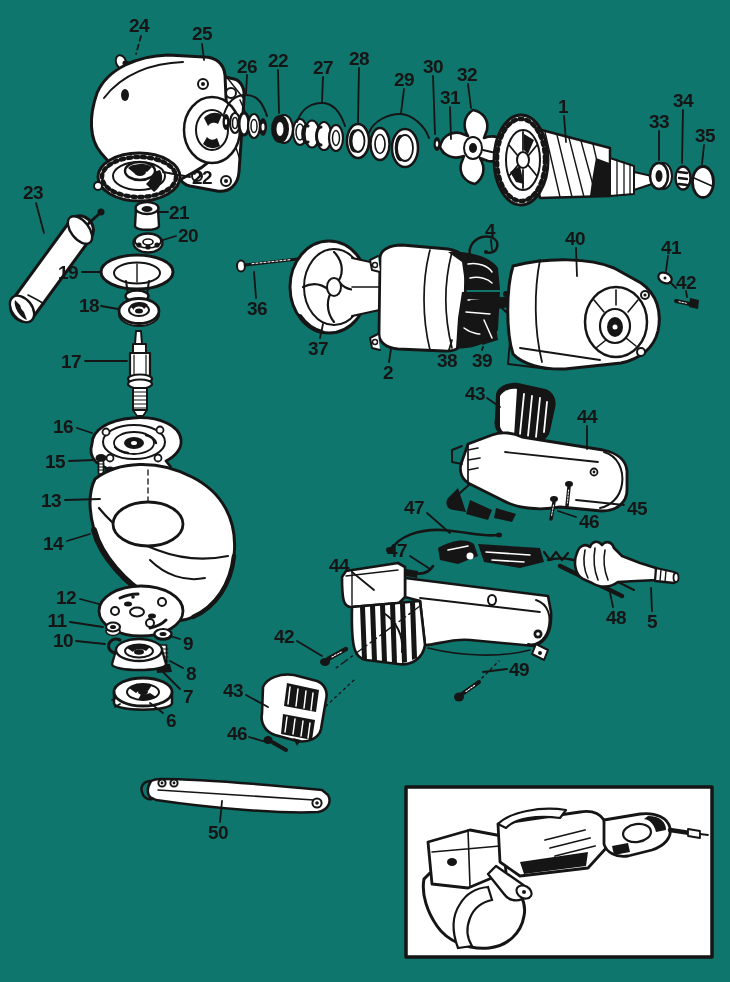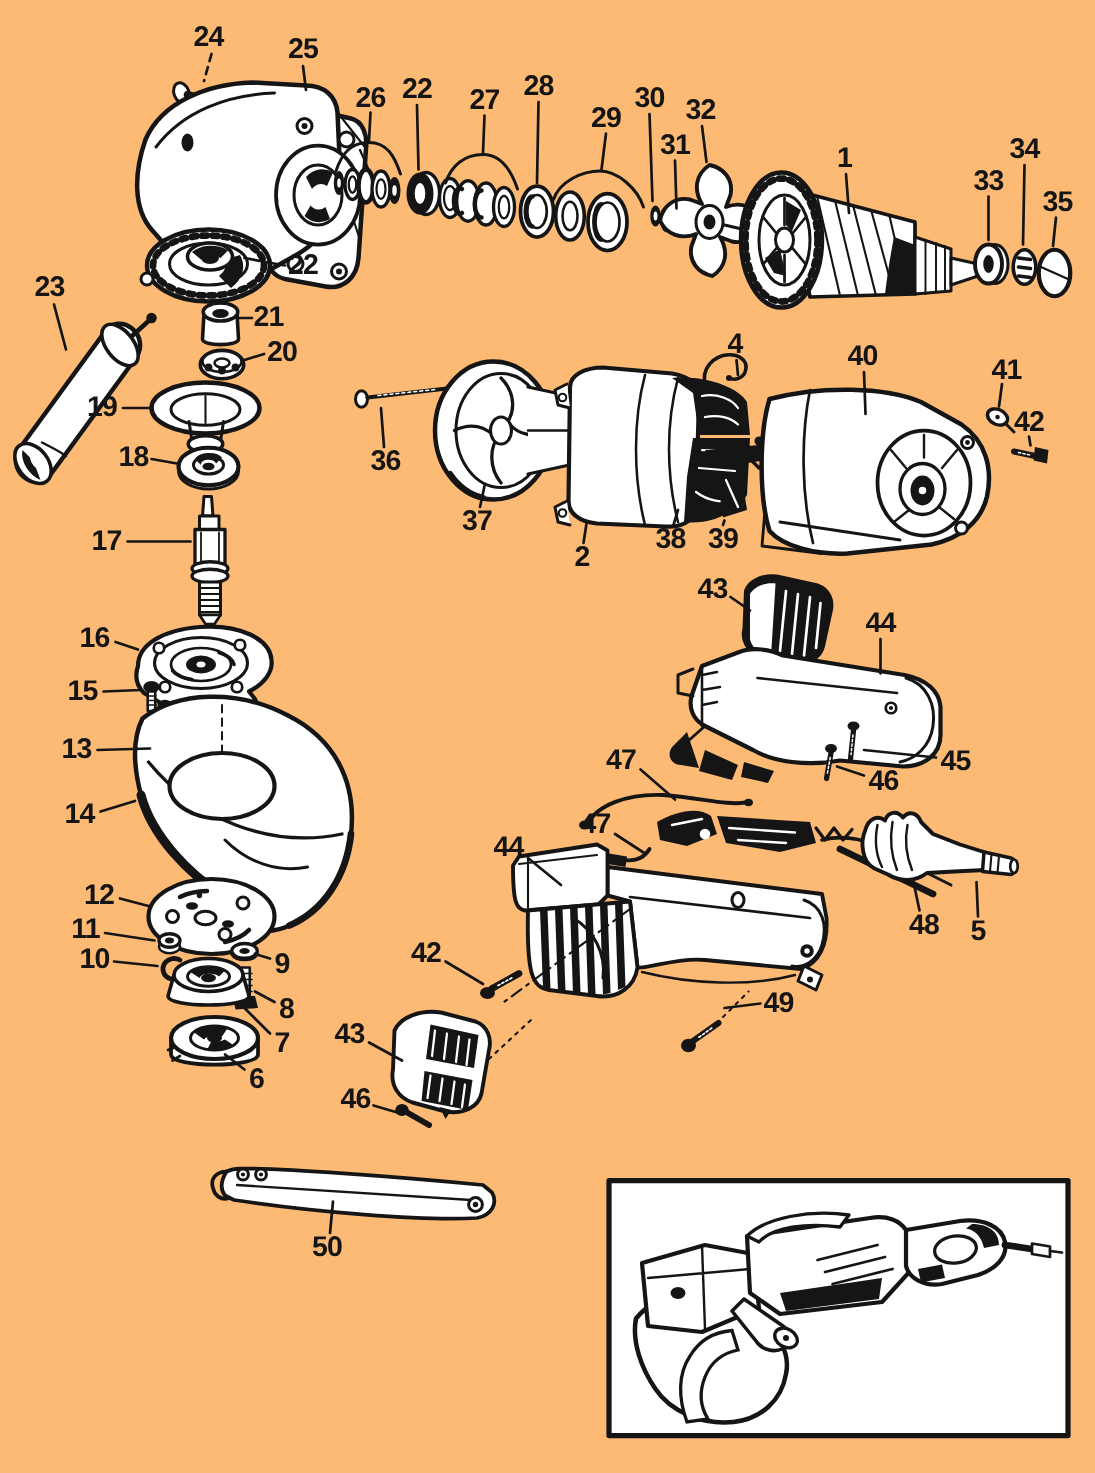--- a/index.html
+++ b/index.html
@@ -1,16 +1,16 @@
 <!DOCTYPE html>
 <html><head>
 <meta charset="utf-8">
 <style>
   html,body{margin:0;padding:0;background:#e8e8e8;}
-  .page{width:730px;height:982px;background:#fdba74;position:relative;margin:0 auto;overflow:hidden;}
+  .page{width:730px;height:982px;background:#0f766e;position:relative;margin:0 auto;overflow:hidden;}
   svg{display:block;}
   .part-num{font-family:"Liberation Sans","DejaVu Sans",sans-serif;font-weight:800;font-size:19px;fill:#151515;text-anchor:middle;dominant-baseline:central;letter-spacing:-0.5px;}
   .ln{stroke:#151515;fill:none;stroke-linecap:round;stroke-linejoin:round;}
   .wh{stroke:#151515;fill:#ffffff;stroke-linecap:round;stroke-linejoin:round;}
   .bk{stroke:none;fill:#151515;}
   .wl{stroke:#ffffff;fill:none;stroke-linecap:round;}
 </style>
 </head>
 <body>
 

